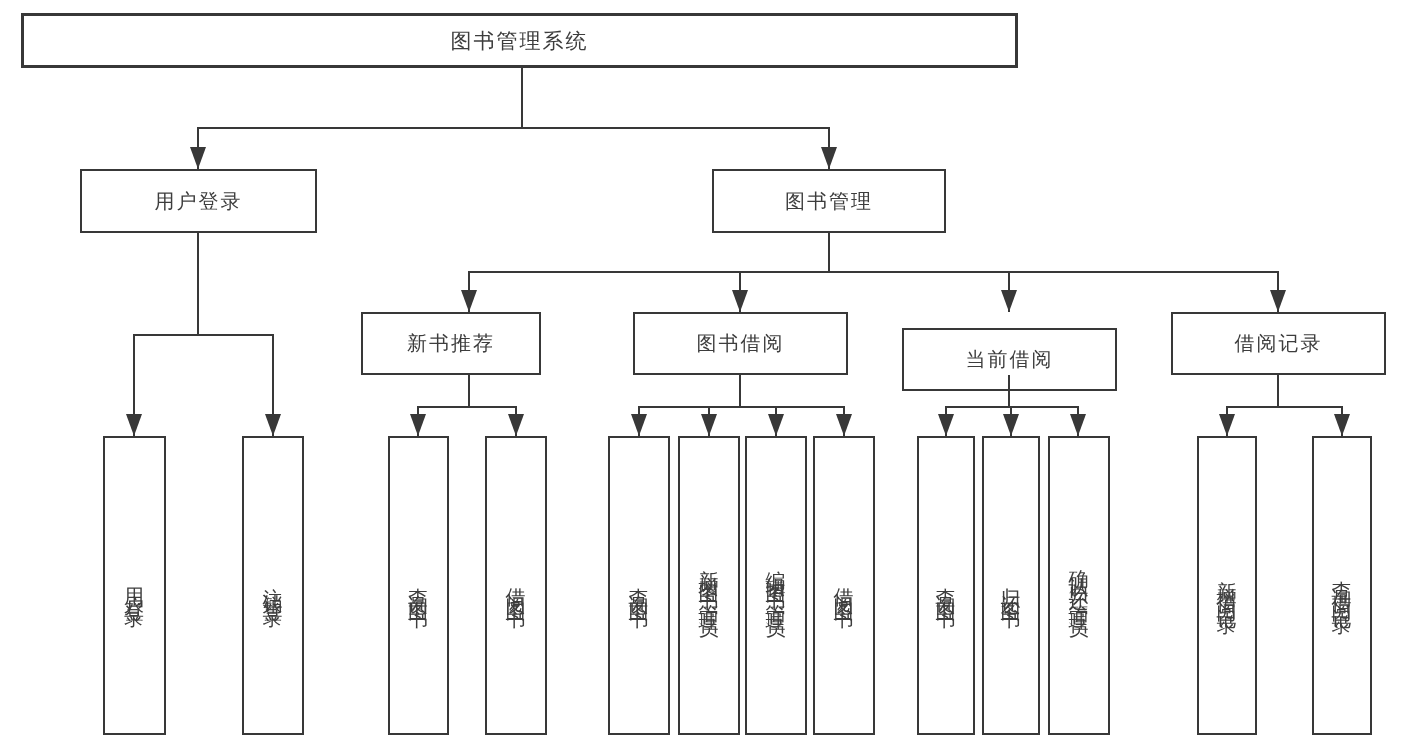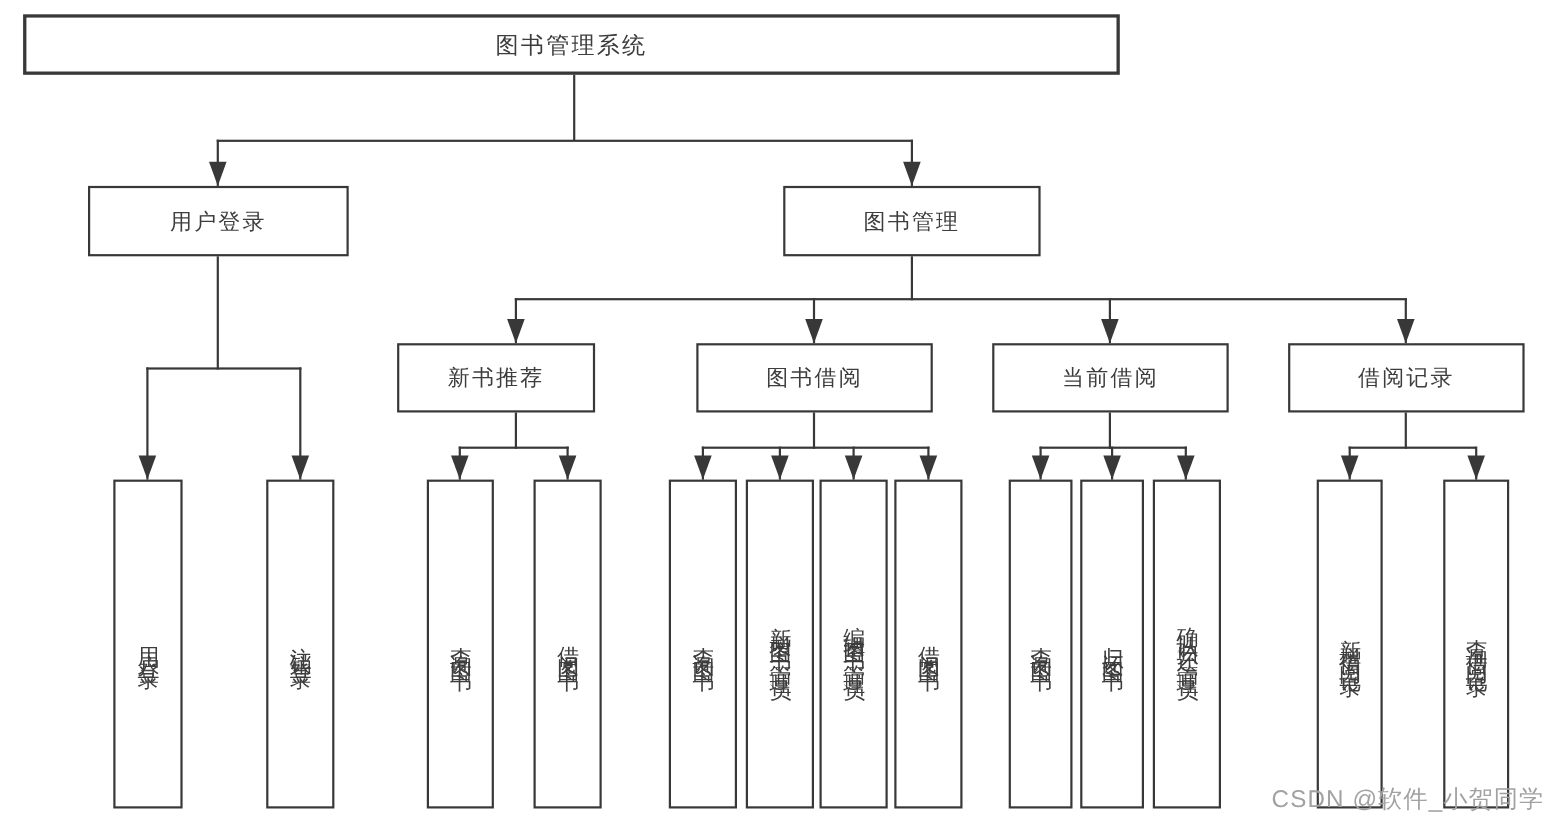--- a/index.html
+++ b/index.html
@@ -71,21 +71,21 @@
   <div class="node" style="left:712px;top:169px;width:234px;height:64px;">
     <span>图书管理</span>
   </div>
 
   <div class="node" style="left:361px;top:312px;width:180px;height:63px;">
     <span>新书推荐</span>
   </div>
   <div class="node" style="left:633px;top:312px;width:215px;height:63px;">
     <span>图书借阅</span>
   </div>
-  <div class="node" style="left:902px;top:312px;width:215px;height:63px;">
+  <div class="node" style="left:902px;top:328px;width:215px;height:63px;">
     <span>当前借阅</span>
   </div>
   <div class="node" style="left:1171px;top:312px;width:215px;height:63px;">
     <span>借阅记录</span>
   </div>
 
   <div class="leaf" style="left:103px;width:63px;">
     <span class="vtext">用户登录</span>
   </div>
   <div class="leaf" style="left:242px;width:62px;">
@@ -181,15 +181,14 @@
   <div class="vl" style="left:1077px;top:406px;height:30px;"></div>
   <div class="arrow" style="left:1070px;top:414px;"></div>
 
   <div class="vl" style="left:1277px;top:375px;height:33px;"></div>
   <div class="hl" style="left:1226px;top:406px;width:116px;"></div>
   <div class="vl" style="left:1226px;top:406px;height:30px;"></div>
   <div class="arrow" style="left:1219px;top:414px;"></div>
   <div class="vl" style="left:1341px;top:406px;height:30px;"></div>
   <div class="arrow" style="left:1334px;top:414px;"></div>
 
-  <div class="watermark">CSDN @软件_小贺同学</div>
 
 </div>
 
 </body></html>

